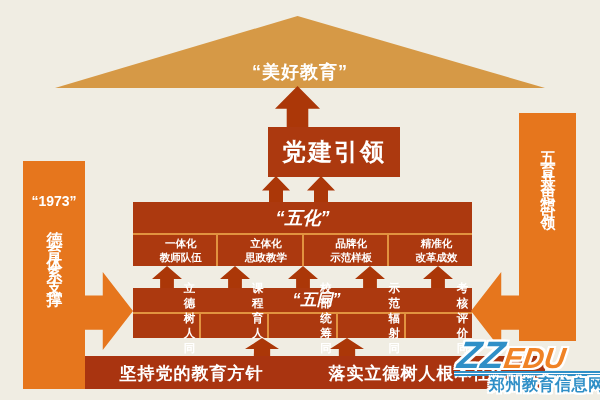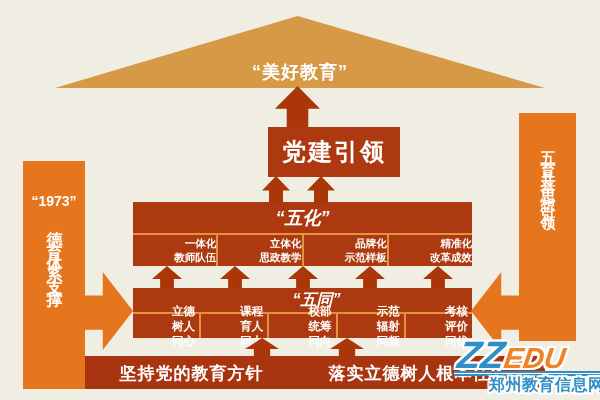--- a/index.html
+++ b/index.html
@@ -33,22 +33,22 @@
   .group-box{position:absolute;left:133px;width:339px;background:var(--box-red);color:var(--text-white);}
   .wuhua{top:202px;height:64px;}
   .wutong{top:288px;height:50px;}
   .group-header{display:flex;align-items:center;justify-content:center;font-weight:bold;font-style:italic;}
   .wuhua .group-header{height:31px;font-size:18px;}
   .wutong .group-header{height:24px;font-size:16px;padding-left:28px;}
   .group-divider{height:2px;background:var(--divider-orange);}
   .group-cells{display:flex;}
   .wuhua .group-cells{height:31px;}
   .wutong .group-cells{height:24px;}
-  .cell{flex:1;display:flex;flex-direction:column;align-items:flex-end;justify-content:center;
-        text-align:center;font-weight:bold;border-right:2px solid var(--divider-orange);}
+  .cell{flex:1;display:flex;flex-direction:column;align-items:center;justify-content:center;
+        text-align:center;font-weight:bold;border-right:2px solid var(--divider-orange);padding-left:12px;}
   .cell:last-child{border-right:none;}
   .wuhua .cell{font-size:10.5px;line-height:1.3;}
   .wutong .cell{font-size:11.5px;margin-left:35px;}
 
   
   .foundation{position:absolute;left:29px;top:356px;width:516px;height:33px;background:var(--bar-red);}
   .foundation span{position:absolute;top:50%;transform:translate(-50%,-50%);white-space:nowrap;
         color:var(--text-white);font-size:17px;font-weight:bold;letter-spacing:1px;}
   .foundation .f-left{left:31.5%;}
   .foundation .f-right{left:75.5%;}

